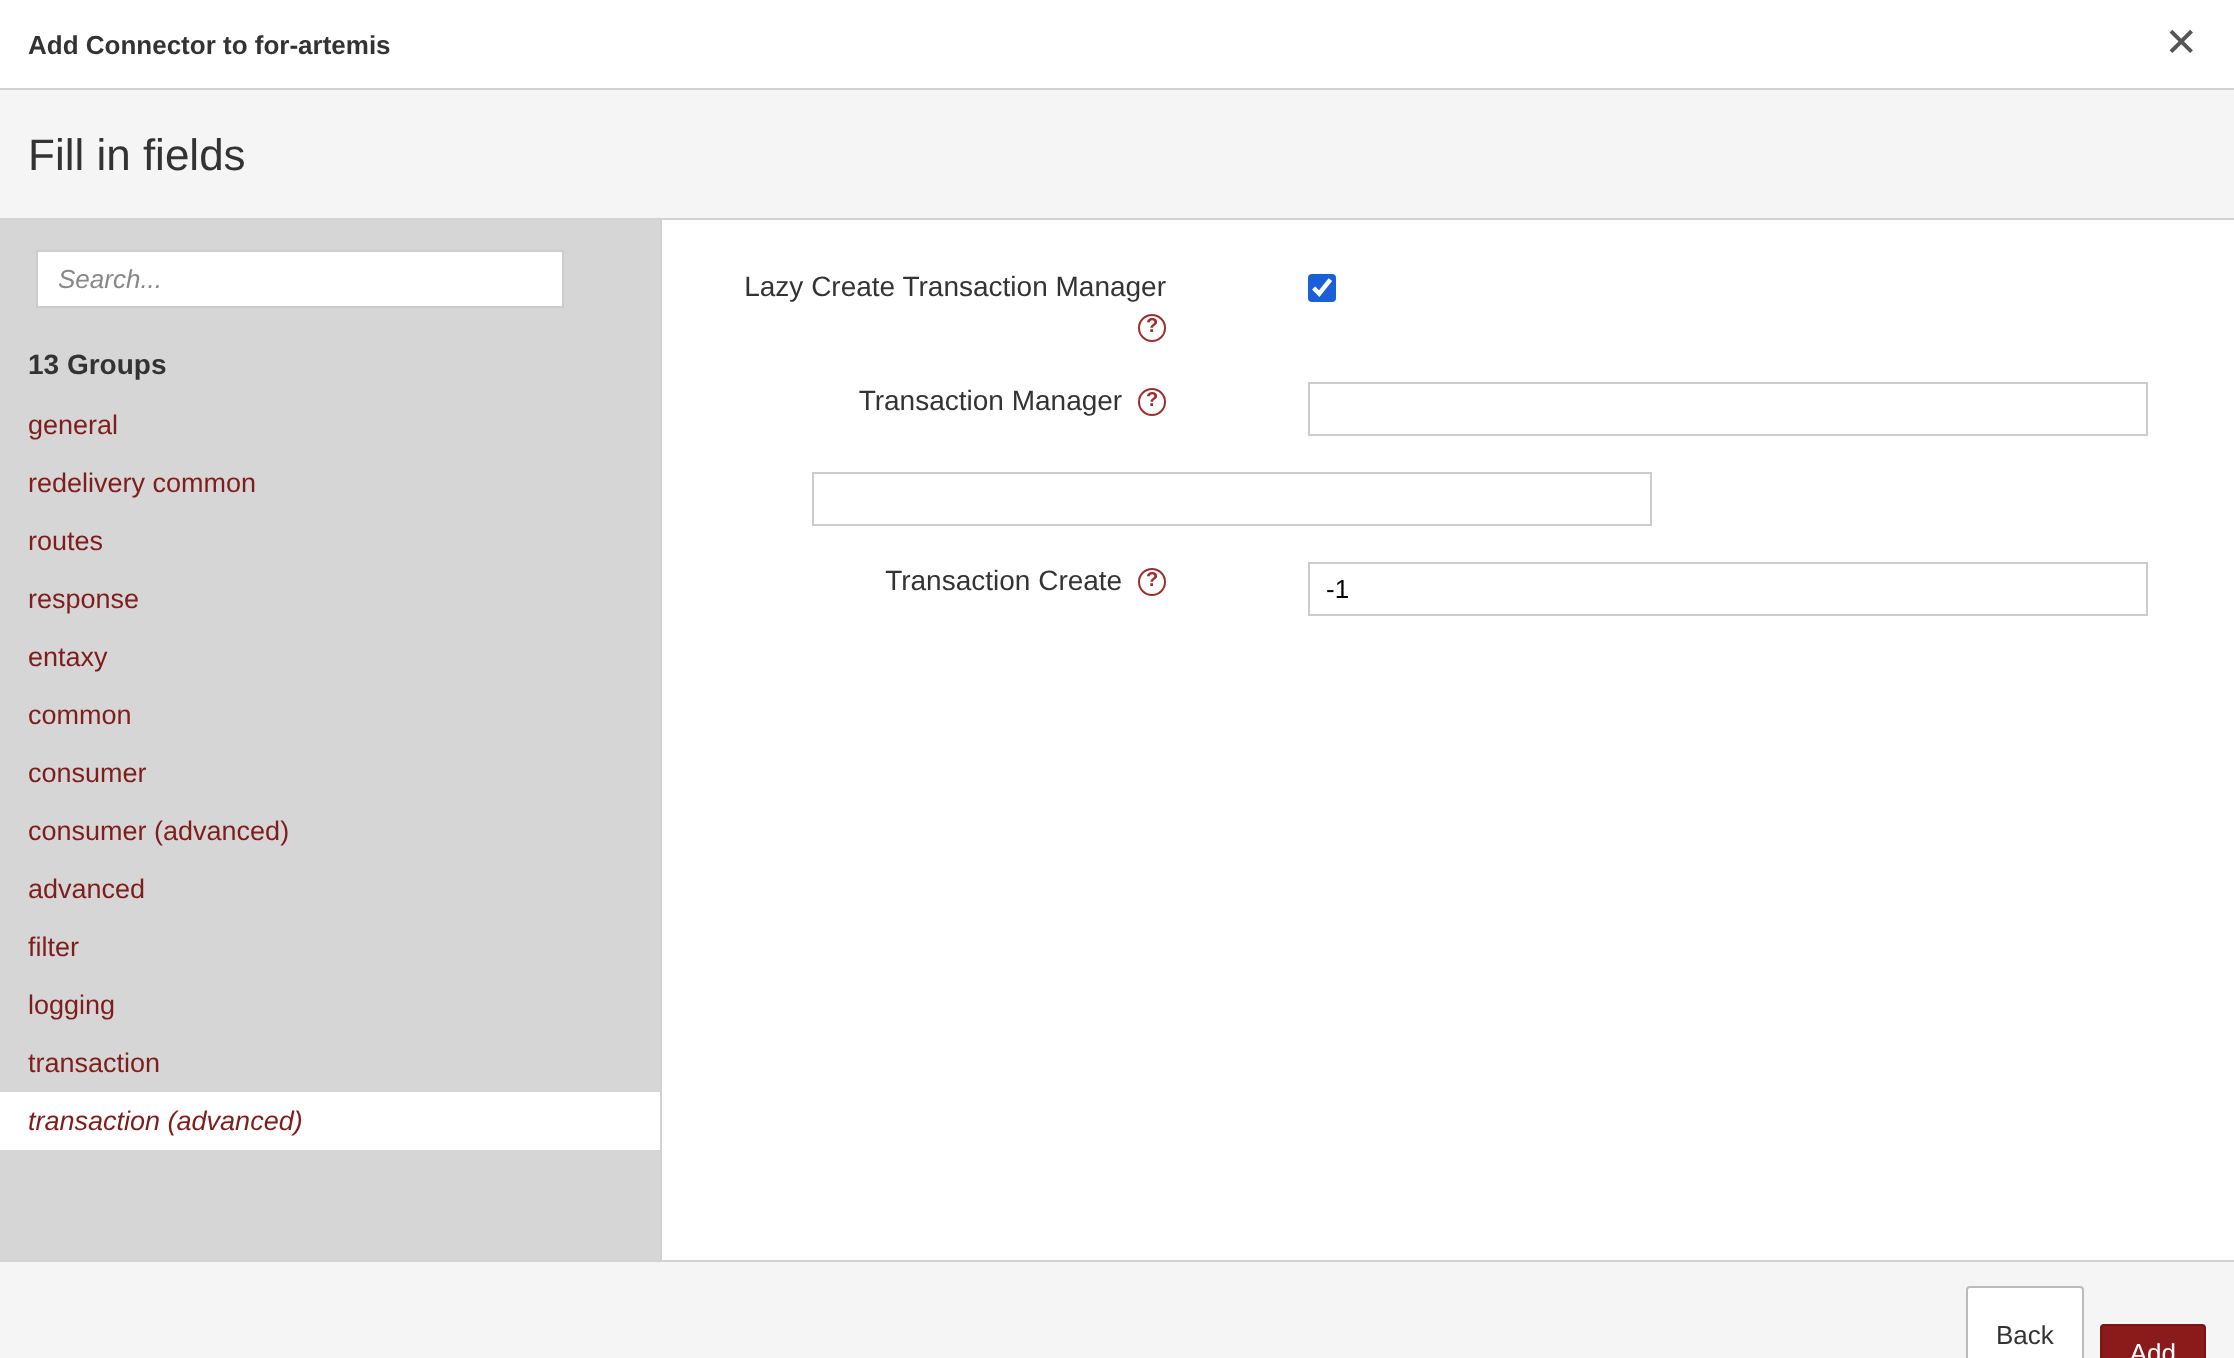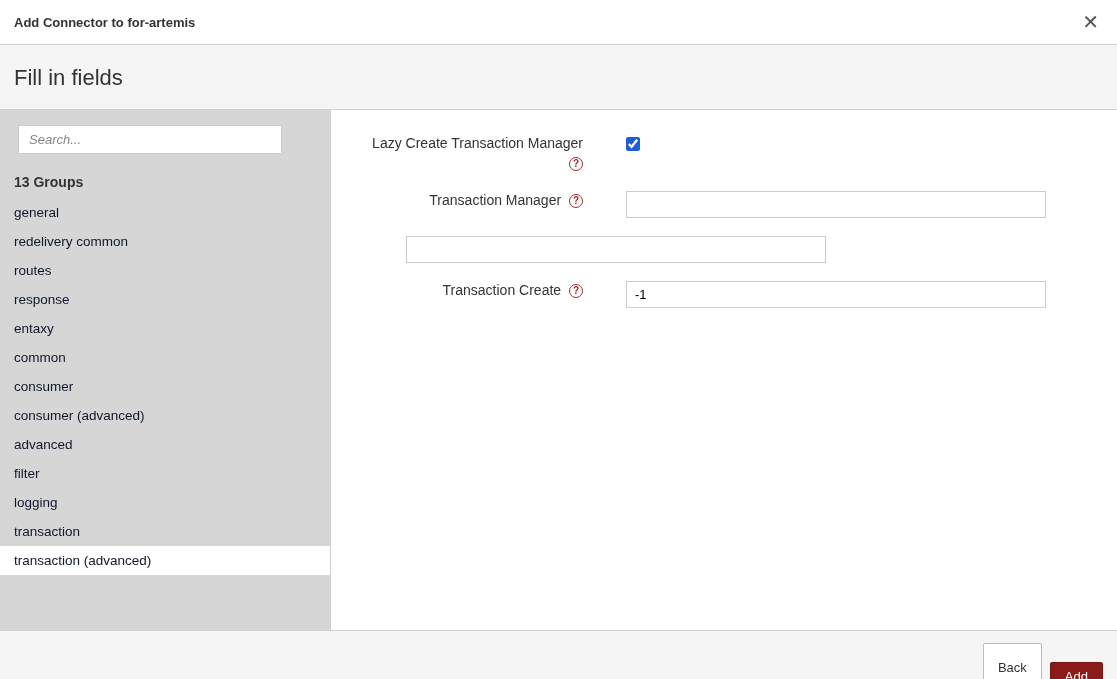--- a/index.html
+++ b/index.html
@@ -54,35 +54,36 @@
       padding: 10px 14px 8px;
       font-size: 14px;
       font-weight: 600;
       color: #333;
     }
     
     .group-list { flex: 1; }
     .group-item {
       padding: 7px 14px;
       font-size: 13.5px;
-      color: #0f172a;
+      color: #7f1d1d;
       cursor: pointer;
       background: #d6d6d6;
     }
-    .group-item.active { background: #fff; }
+    .group-item.active { background: #fff; font-style: italic; }
     
     .form-panel {
       flex: 1;
       background: #fff;
       padding: 24px 40px;
     }
     .form-row {
       display: flex;
       align-items: flex-start;
       margin-bottom: 18px;
+      gap: 28px;
     }
     .form-label {
       width: 220px;
       text-align: right;
       padding-right: 8px;
       font-size: 14px;
       color: #333;
       line-height: 1.4;
     }
     .help-icon {

